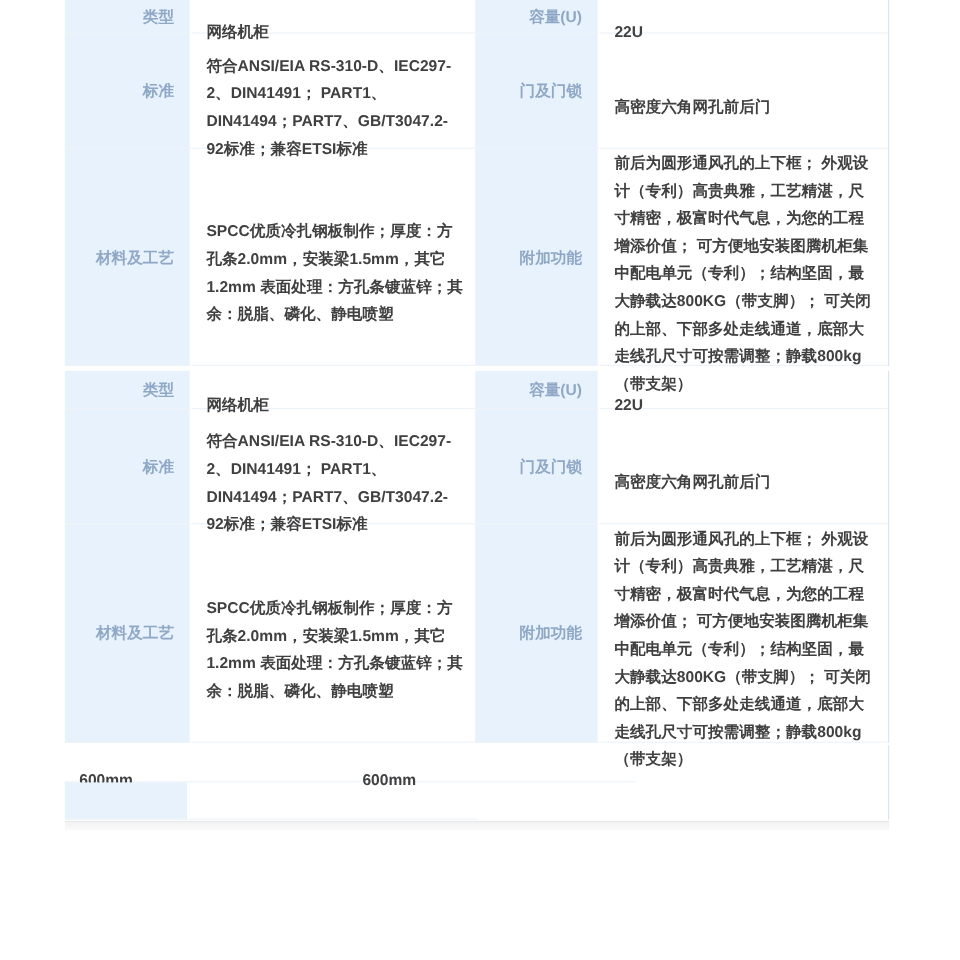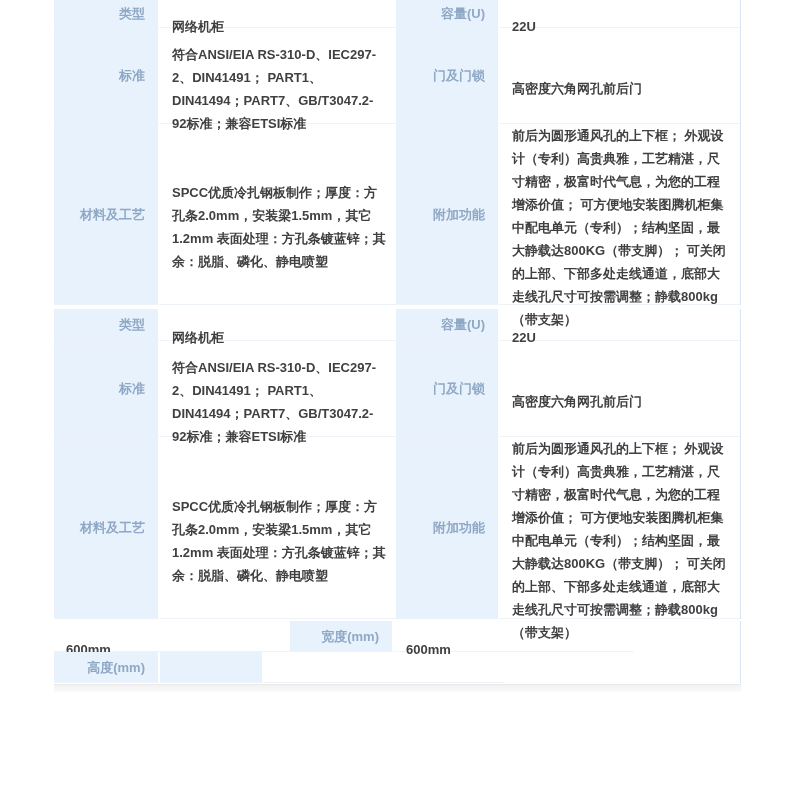--- a/index.html
+++ b/index.html
@@ -109,25 +109,23 @@
       <div class="cell val v1">SPCC优质冷扎钢板制作；厚度：方孔条2.0mm，安装梁1.5mm，其它1.2mm 表面处理：方孔条镀蓝锌；其余：脱脂、磷化、静电喷塑</div>
       <div class="cell lbl c2">附加功能</div>
       <div class="cell val v2">前后为圆形通风孔的上下框； 外观设计（专利）高贵典雅，工艺精湛，尺寸精密，极富时代气息，为您的工程增添价值； 可方便地安装图腾机柜集中配电单元（专利）；结构坚固，最大静载达800KG（带支脚）； 可关闭的上部、下部多处走线通道，底部大走线孔尺寸可按需调整；静载800kg（带支架）</div>
     </div>
   </div>
 
 
   <div class="spec-table mt2">
     <div class="row h31">
       <div class="cell val v1">600mm</div>
-      <div class="cell lbl c2">宽度(mm)</div>
       <div class="cell val v2">600mm</div>
     </div>
     <div class="row h31">
-      <div class="cell lbl c1">高度(mm)</div>
       <div class="cell lbl c2"></div>
       <div class="cell val v2"></div>
     </div>
   </div>
 
   <div class="bottom-strip"></div>
 
 </div>
 
 </body></html>

